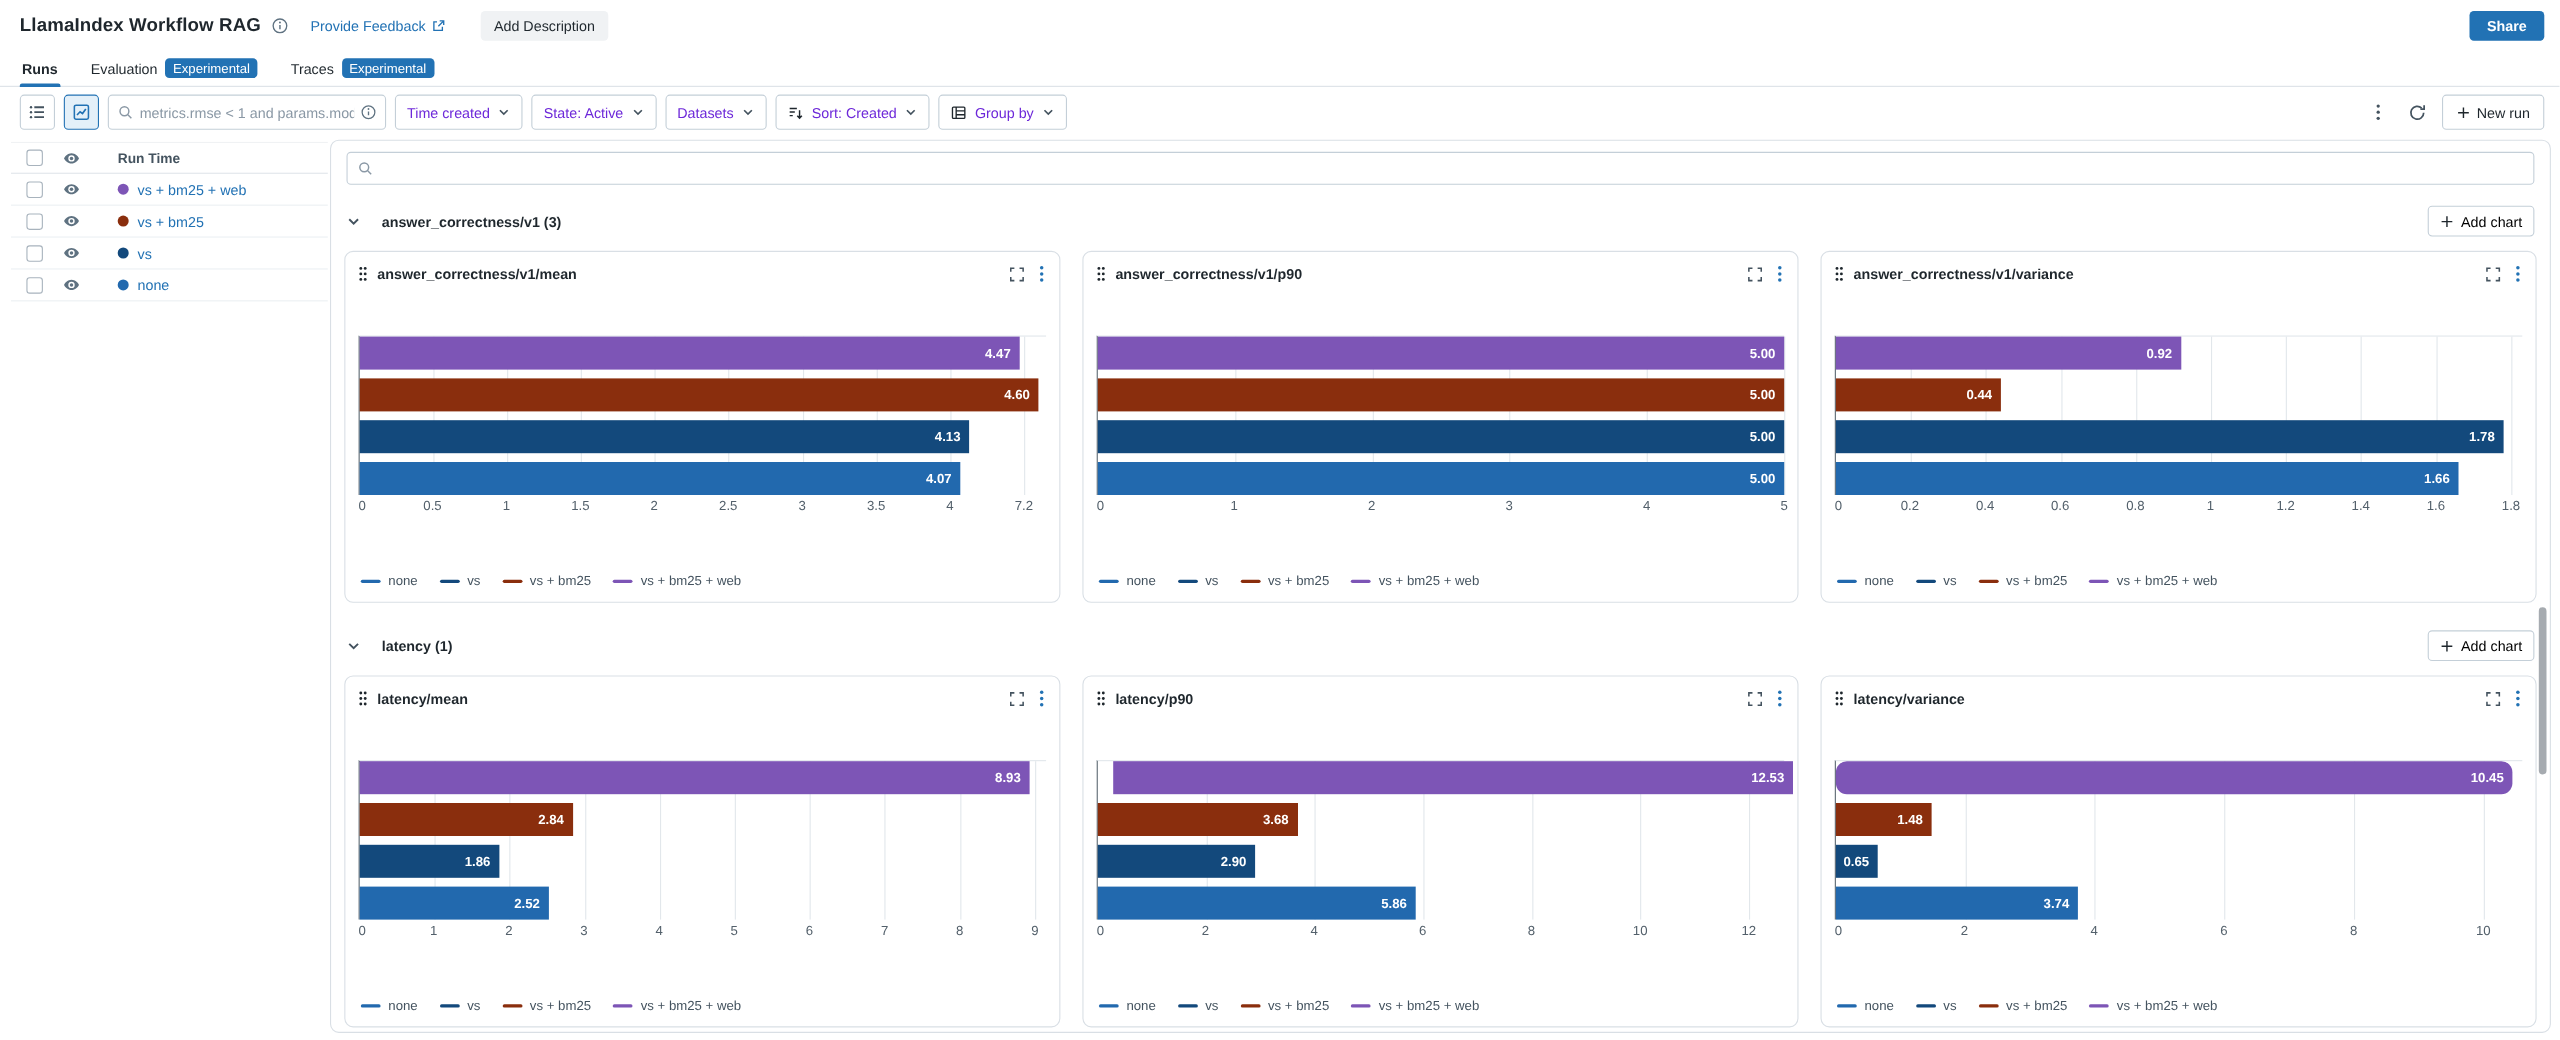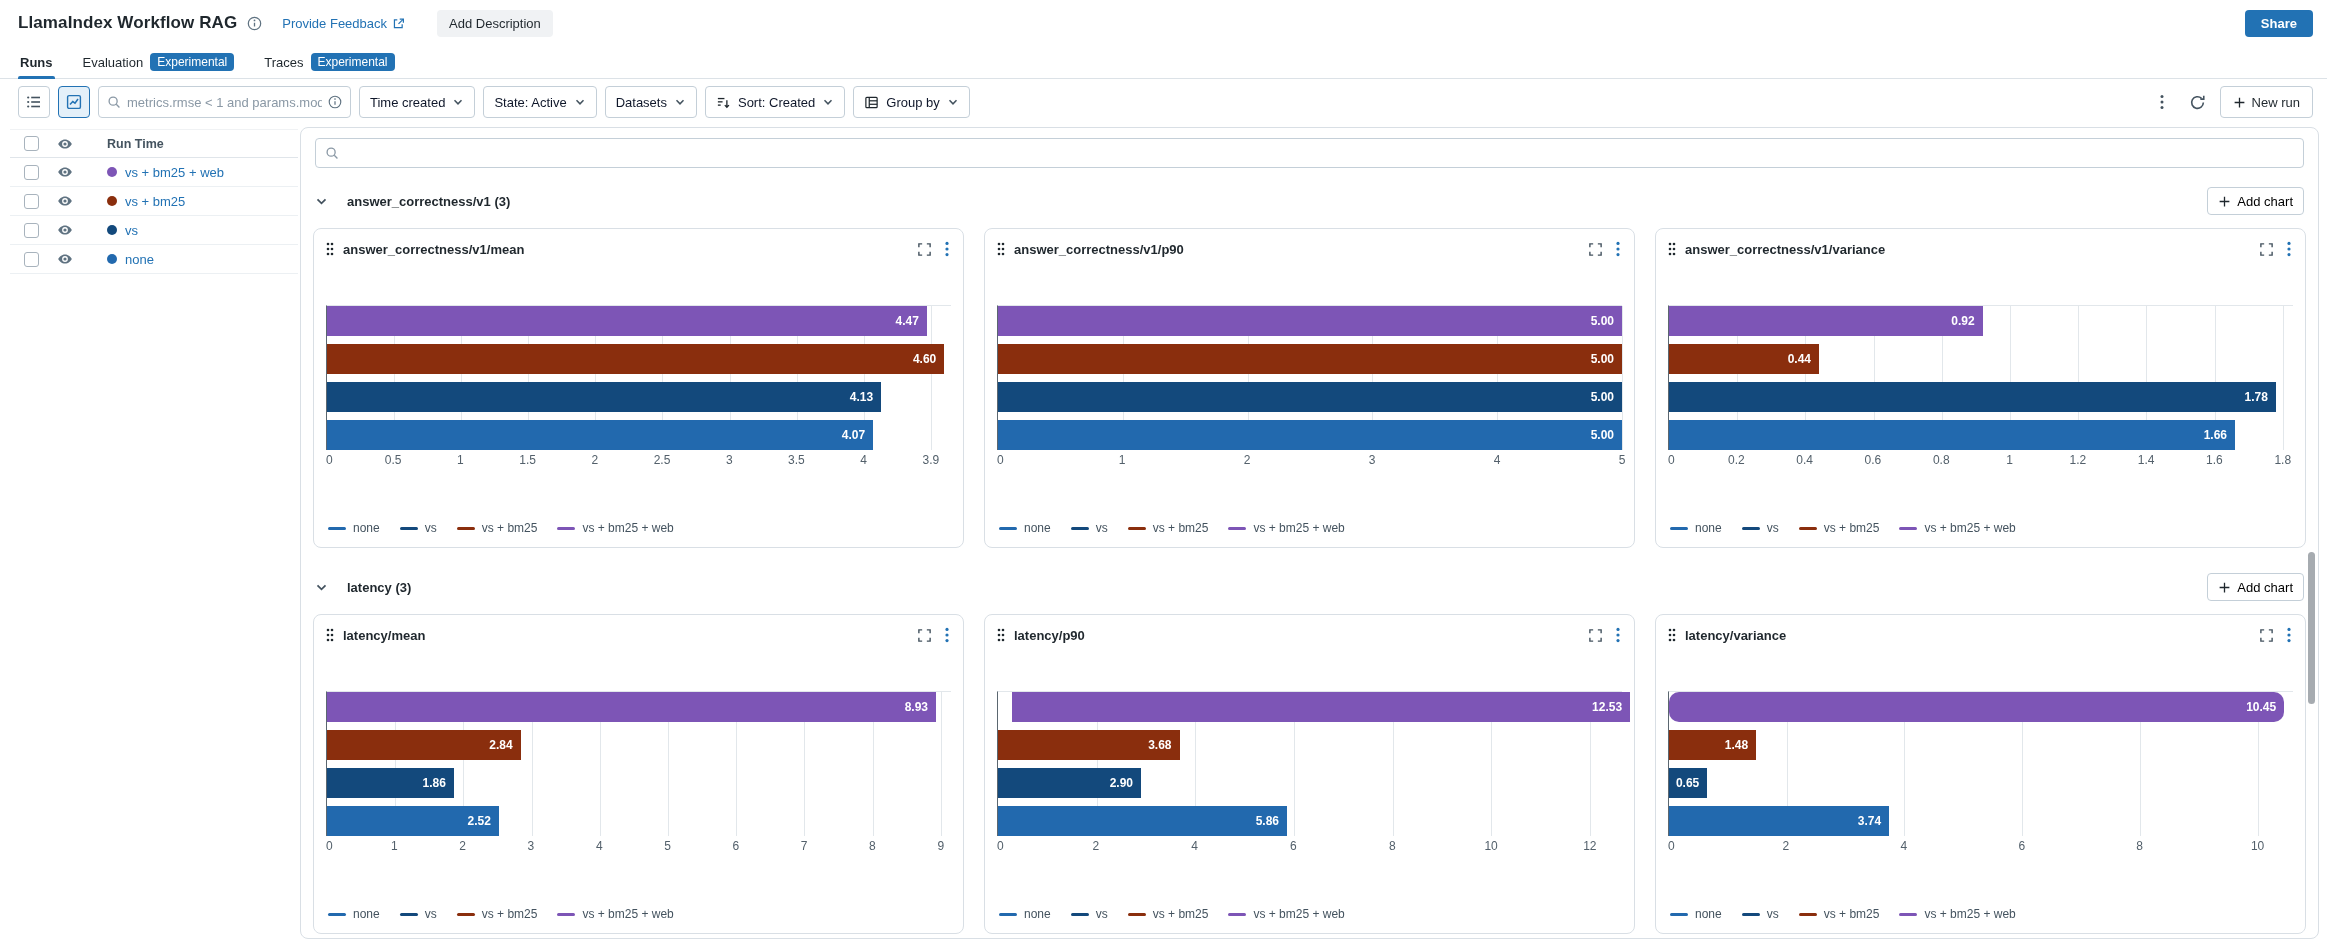--- a/index.html
+++ b/index.html
@@ -28,21 +28,21 @@
   
   .toolbar { display:flex; align-items:center; gap:8px; padding:8px 14px 10px 18px; height:48px; }
   .view-btn { width:32px; height:32px; border:1px solid #C4CFD8; background:#fff; border-radius:4px;
     display:flex; align-items:center; justify-content:center; cursor:pointer; }
   .view-btn.active { background:#E4F0F9; border-color:#2272B4; }
   .query-box { width:253px; height:32px; border:1px solid #C4CFD8; border-radius:4px; display:flex;
     align-items:center; padding:0 8px; gap:6px; background:#fff; }
   .query-box input { flex:1; border:none; outline:none; font-size:13px; font-family:inherit; color:#1F272D; min-width:0; }
   .query-box input::placeholder { color:#8A98A5; }
   .filter-btn { height:32px; border:1px solid #C4CFD8; background:#fff; border-radius:4px; display:flex;
-    align-items:center; gap:7px; padding:0 10px; font-size:13px; color:#0f172a; cursor:pointer; font-family:inherit; }
+    align-items:center; gap:7px; padding:0 10px; font-size:13px; color:#6d28d9; cursor:pointer; font-family:inherit; }
   .flat-icon-btn { width:28px; height:32px; border:none; background:transparent; display:flex;
     align-items:center; justify-content:center; cursor:pointer; color:#44535F; }
   .new-run-btn { height:32px; border:1px solid #C4CFD8; background:#fff; border-radius:4px; display:flex;
     align-items:center; gap:6px; padding:0 12px; font-size:13px; color:#1F272D; cursor:pointer; font-family:inherit; }
 
   
   .content { display:flex; height:818px; padding:0 8px 6px 10px; }
   .runs-panel { width:288px; padding-top:2px; }
   .run-row { display:flex; align-items:center; height:29px; border-bottom:1px solid #ECF0F3; }
   .run-row.head { color:#44535F; font-weight:600; font-size:12.5px; border-bottom:1px solid #E0E5EA; border-top:1px solid #F0F2F4; }
@@ -423,21 +423,21 @@
             <div class="axis">
               <span class="tick first" style="left: 0%;">0</span>
               <span class="tick" style="left: 10.7527%;">0.5</span>
               <span class="tick" style="left: 21.5054%;">1</span>
               <span class="tick" style="left: 32.2581%;">1.5</span>
               <span class="tick" style="left: 43.0108%;">2</span>
               <span class="tick" style="left: 53.7634%;">2.5</span>
               <span class="tick" style="left: 64.5161%;">3</span>
               <span class="tick" style="left: 75.2688%;">3.5</span>
               <span class="tick" style="left: 86.0215%;">4</span>
-              <span class="tick" style="left: 96.7742%;">3.9</span>
+              <span class="tick" style="left: 96.7742%;">7.2</span>
             </div>
             <div class="legend">
               <span class="legend-item">
                 <span class="legend-swatch" style="background: rgb(34, 105, 174);"></span>
                 <span>none</span>
               </span>
               <span class="legend-item">
                 <span class="legend-swatch" style="background: rgb(19, 73, 124);"></span>
                 <span>vs</span>
               </span>
@@ -629,21 +629,21 @@
               </span>
             </div>
           </div>
         </div>
         <div class="section-header">
           <span class="icon">
             <svg width="13" height="13" viewBox="0 0 12 12">
               <path d="M2.3 4L6 7.7 9.7 4" fill="none" stroke="#44535F" stroke-width="1.6"></path>
             </svg>
           </span>
-          <span class="section-title">latency (3)</span>
+          <span class="section-title">latency (1)</span>
           <button class="add-chart-btn">
             <span class="icon">
               <svg width="13" height="13" viewBox="0 0 16 16">
                 <path d="M8 2v12M2 8h12" stroke="#1F272D" stroke-width="1.6"></path>
               </svg>
             </span>
             <span>Add chart</span>
           </button>
         </div>
         <div class="cards">

